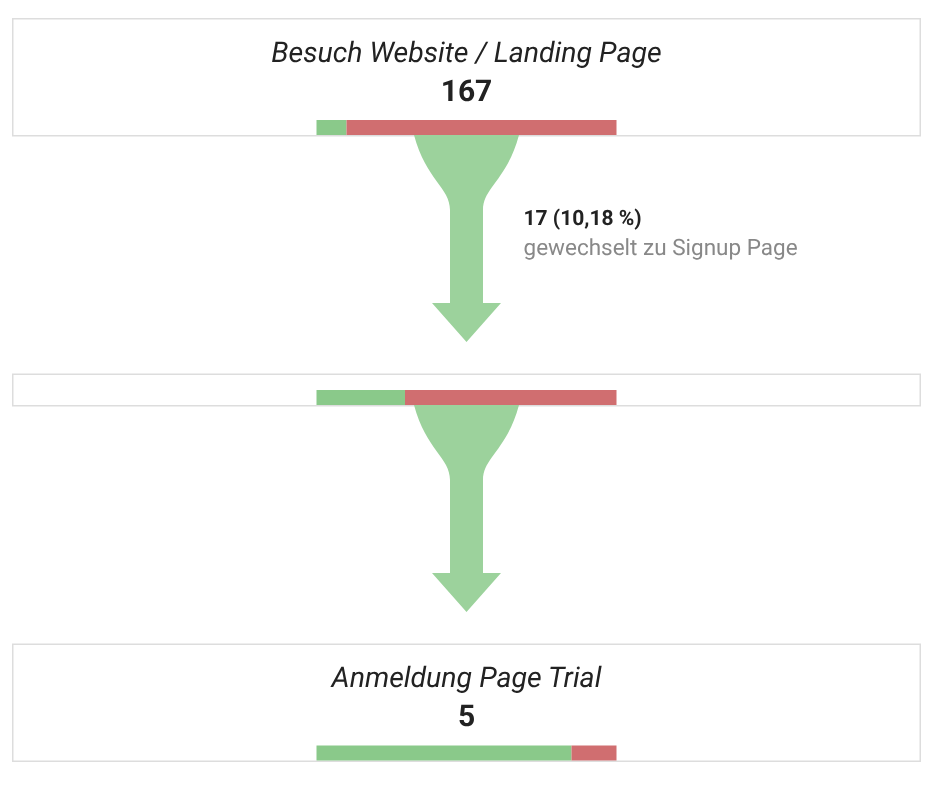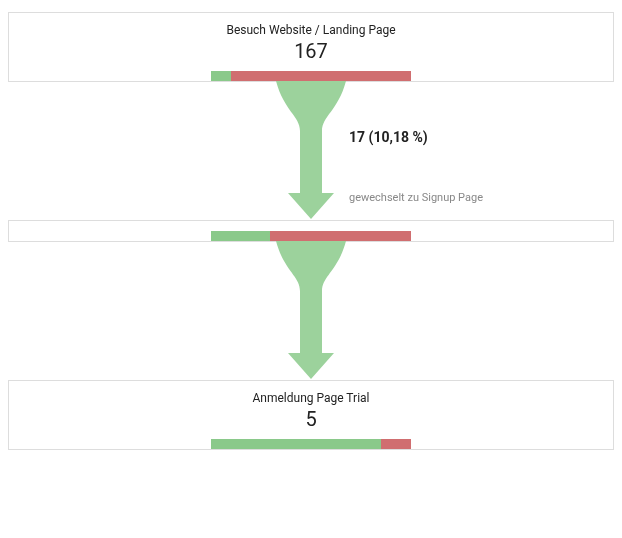--- a/index.html
+++ b/index.html
@@ -10,46 +10,47 @@
       padding: 12px 8px;
     }
     .stage {
       border: 1px solid #ddd;
       padding: 10px 12px 0 12px;
       text-align: center;
       margin: 0 auto;
       width: 100%;
     }
     .stage-label {
-      font-size: 12px;
+      font-size: 19px;
       color: #222;
       font-weight: 400;
       margin-bottom: 2px;
+      font-style: italic;
     }
     .stage-value {
       font-size: 20px;
-      font-weight: 400;
+      font-weight: 700;
       color: #222;
       margin-bottom: 8px;
     }
     .bar {
       display: flex;
       height: 10px;
       width: 200px;
       margin: 0 auto;
     }
     .bar > div { height: 100%; }
     .bar-green { background: #8ac98a; }
     .bar-red { background: #d06e70; }
     .transition {
       display: flex;
       align-items: center;
       justify-content: center;
       position: relative;
-      height: 140px;
+      height: 160px;
       margin: -1px 0;
       text-decoration: underline;
     }
     .arrow-svg {
       position: absolute;
       left: 50%;
       top: 0;
       transform: translateX(-50%);
       width: 70px;
       height: 140px;
@@ -64,24 +65,23 @@
       text-align: left;
       line-height: 1.25;
       white-space: nowrap;
     }
     .transition-main {
       font-size: 14px;
       font-weight: 700;
       color: #222;
     }
     .transition-sub {
-      font-size: 11px;
+      font-size: 15px;
       color: #888;
       font-weight: 400;
-      margin-top: 44px;
     }
     .last-stage .bar { margin-bottom: 0; }
   </style>
 </head>
 <body>
 
 <div class="stage">
   <div class="stage-label">Besuch Website / Landing Page</div>
   <div class="stage-value">167</div>
   <div class="bar">

